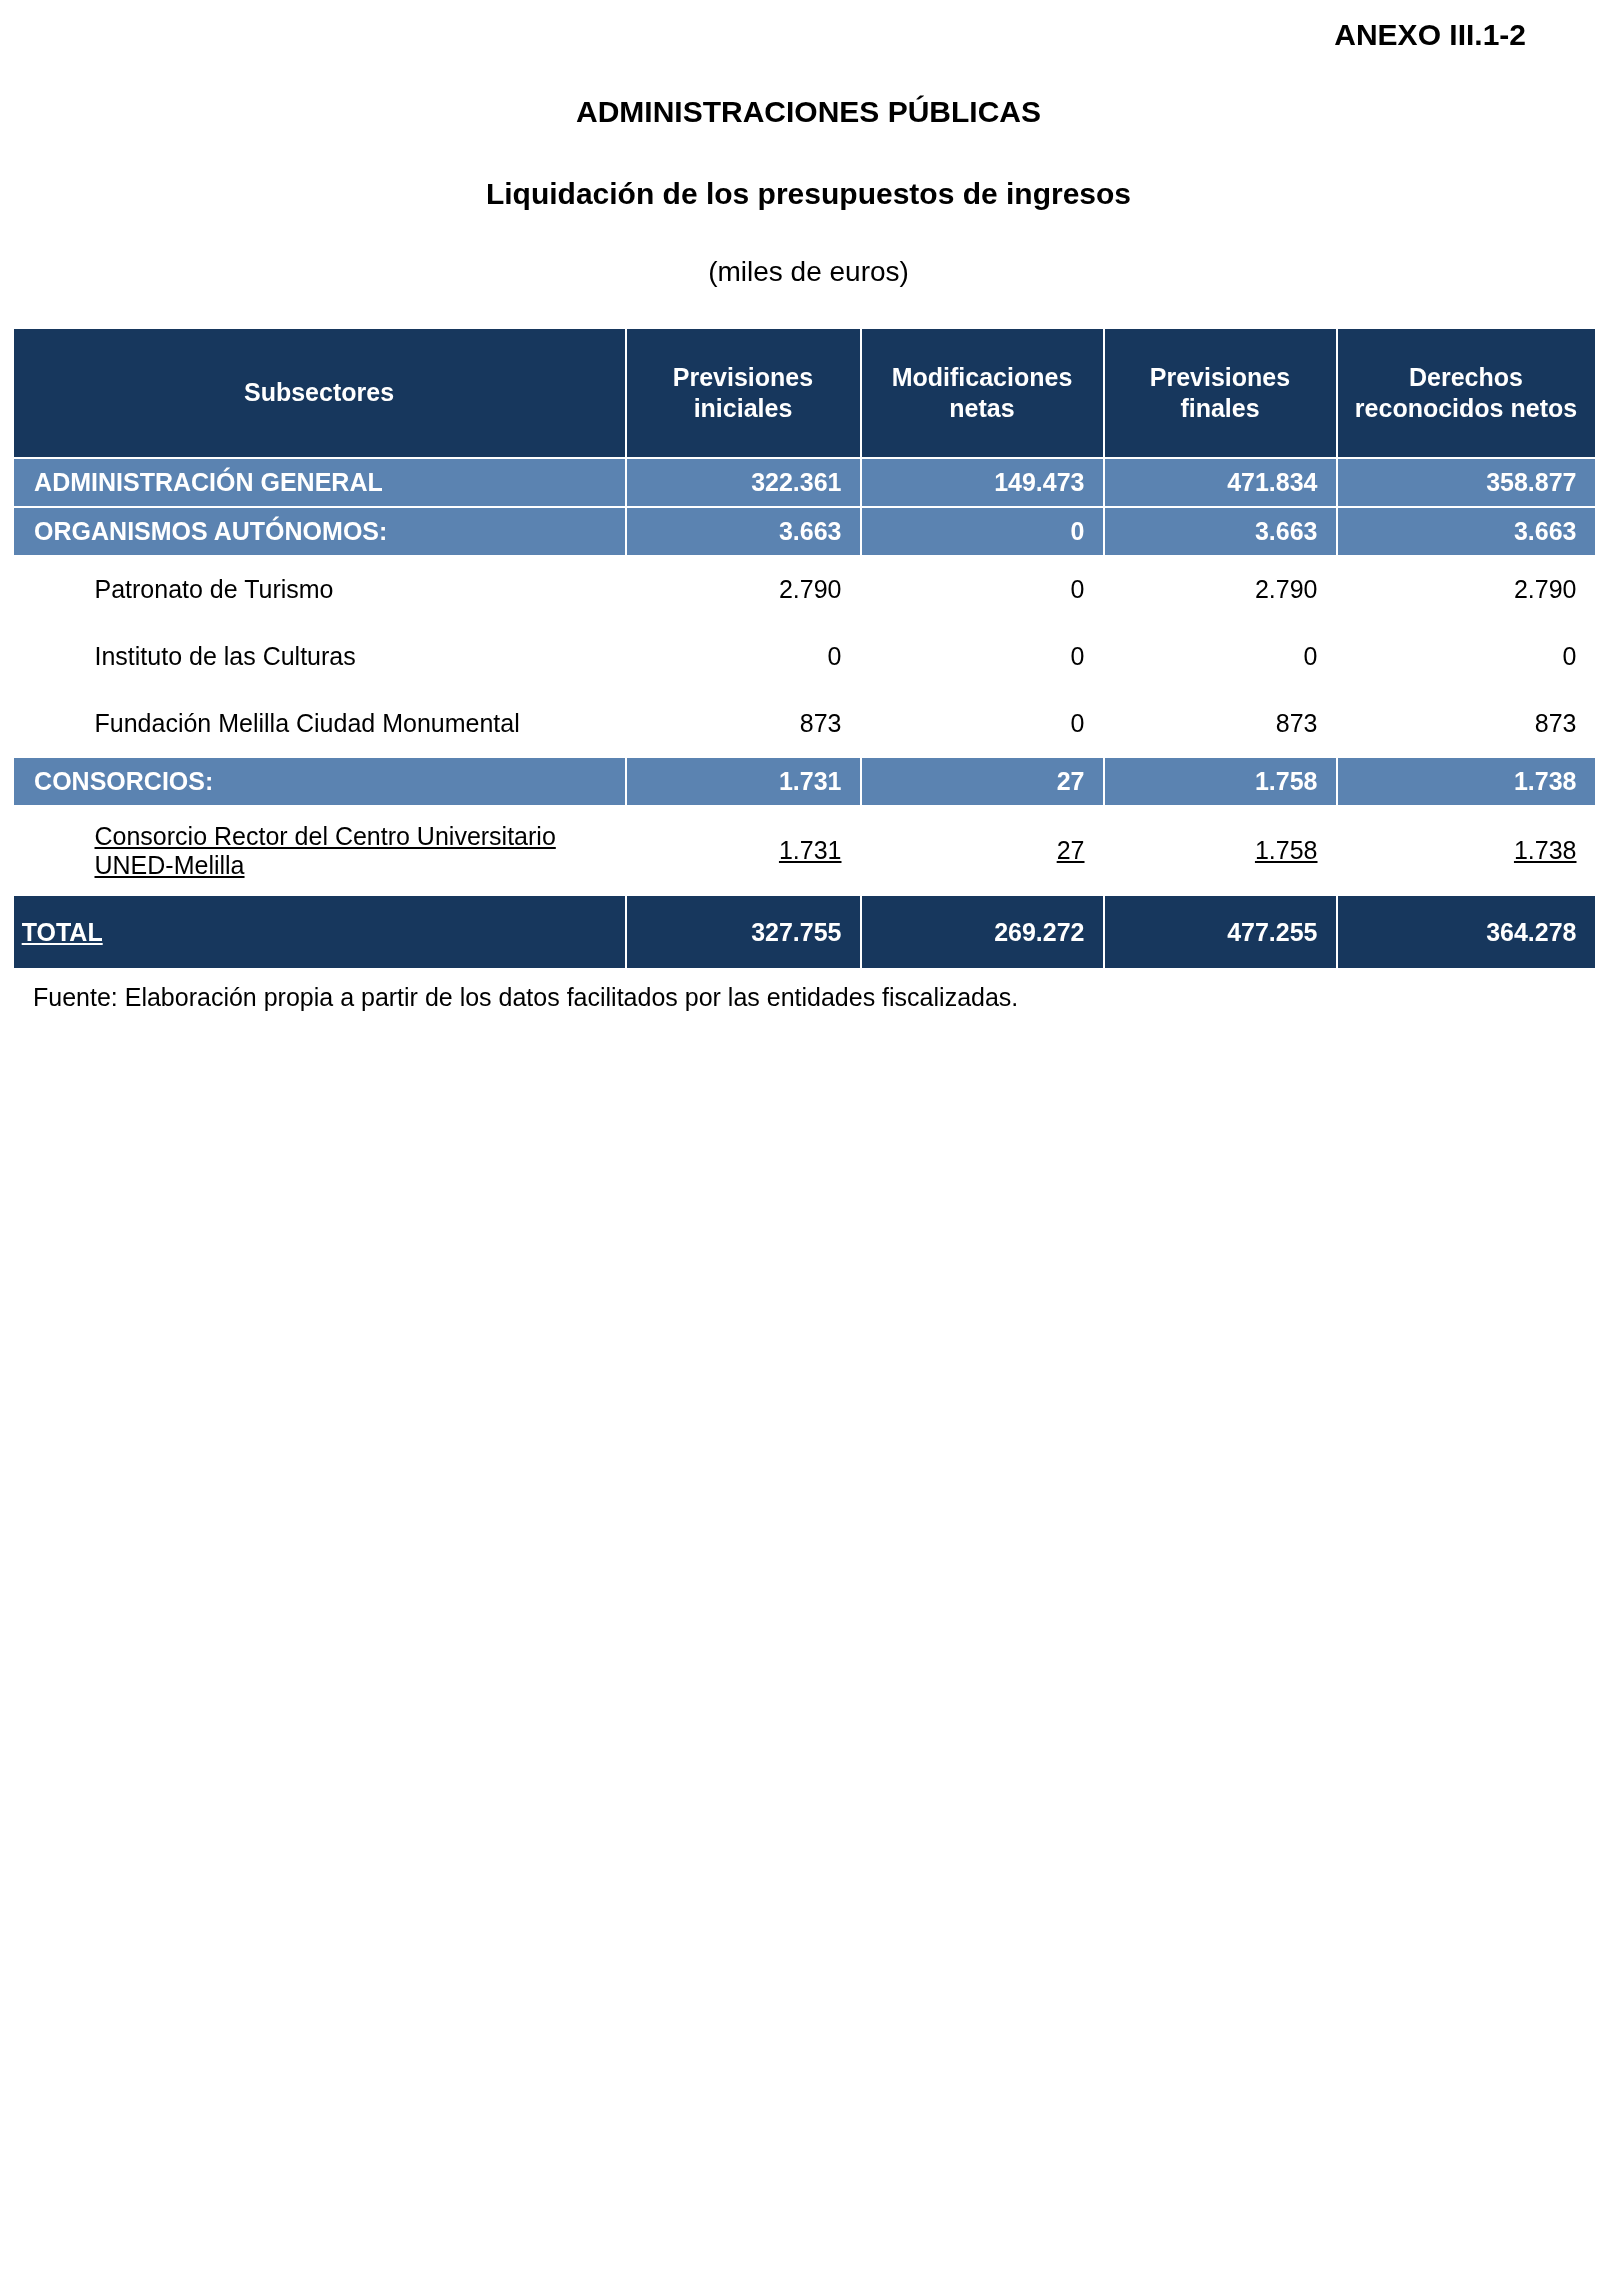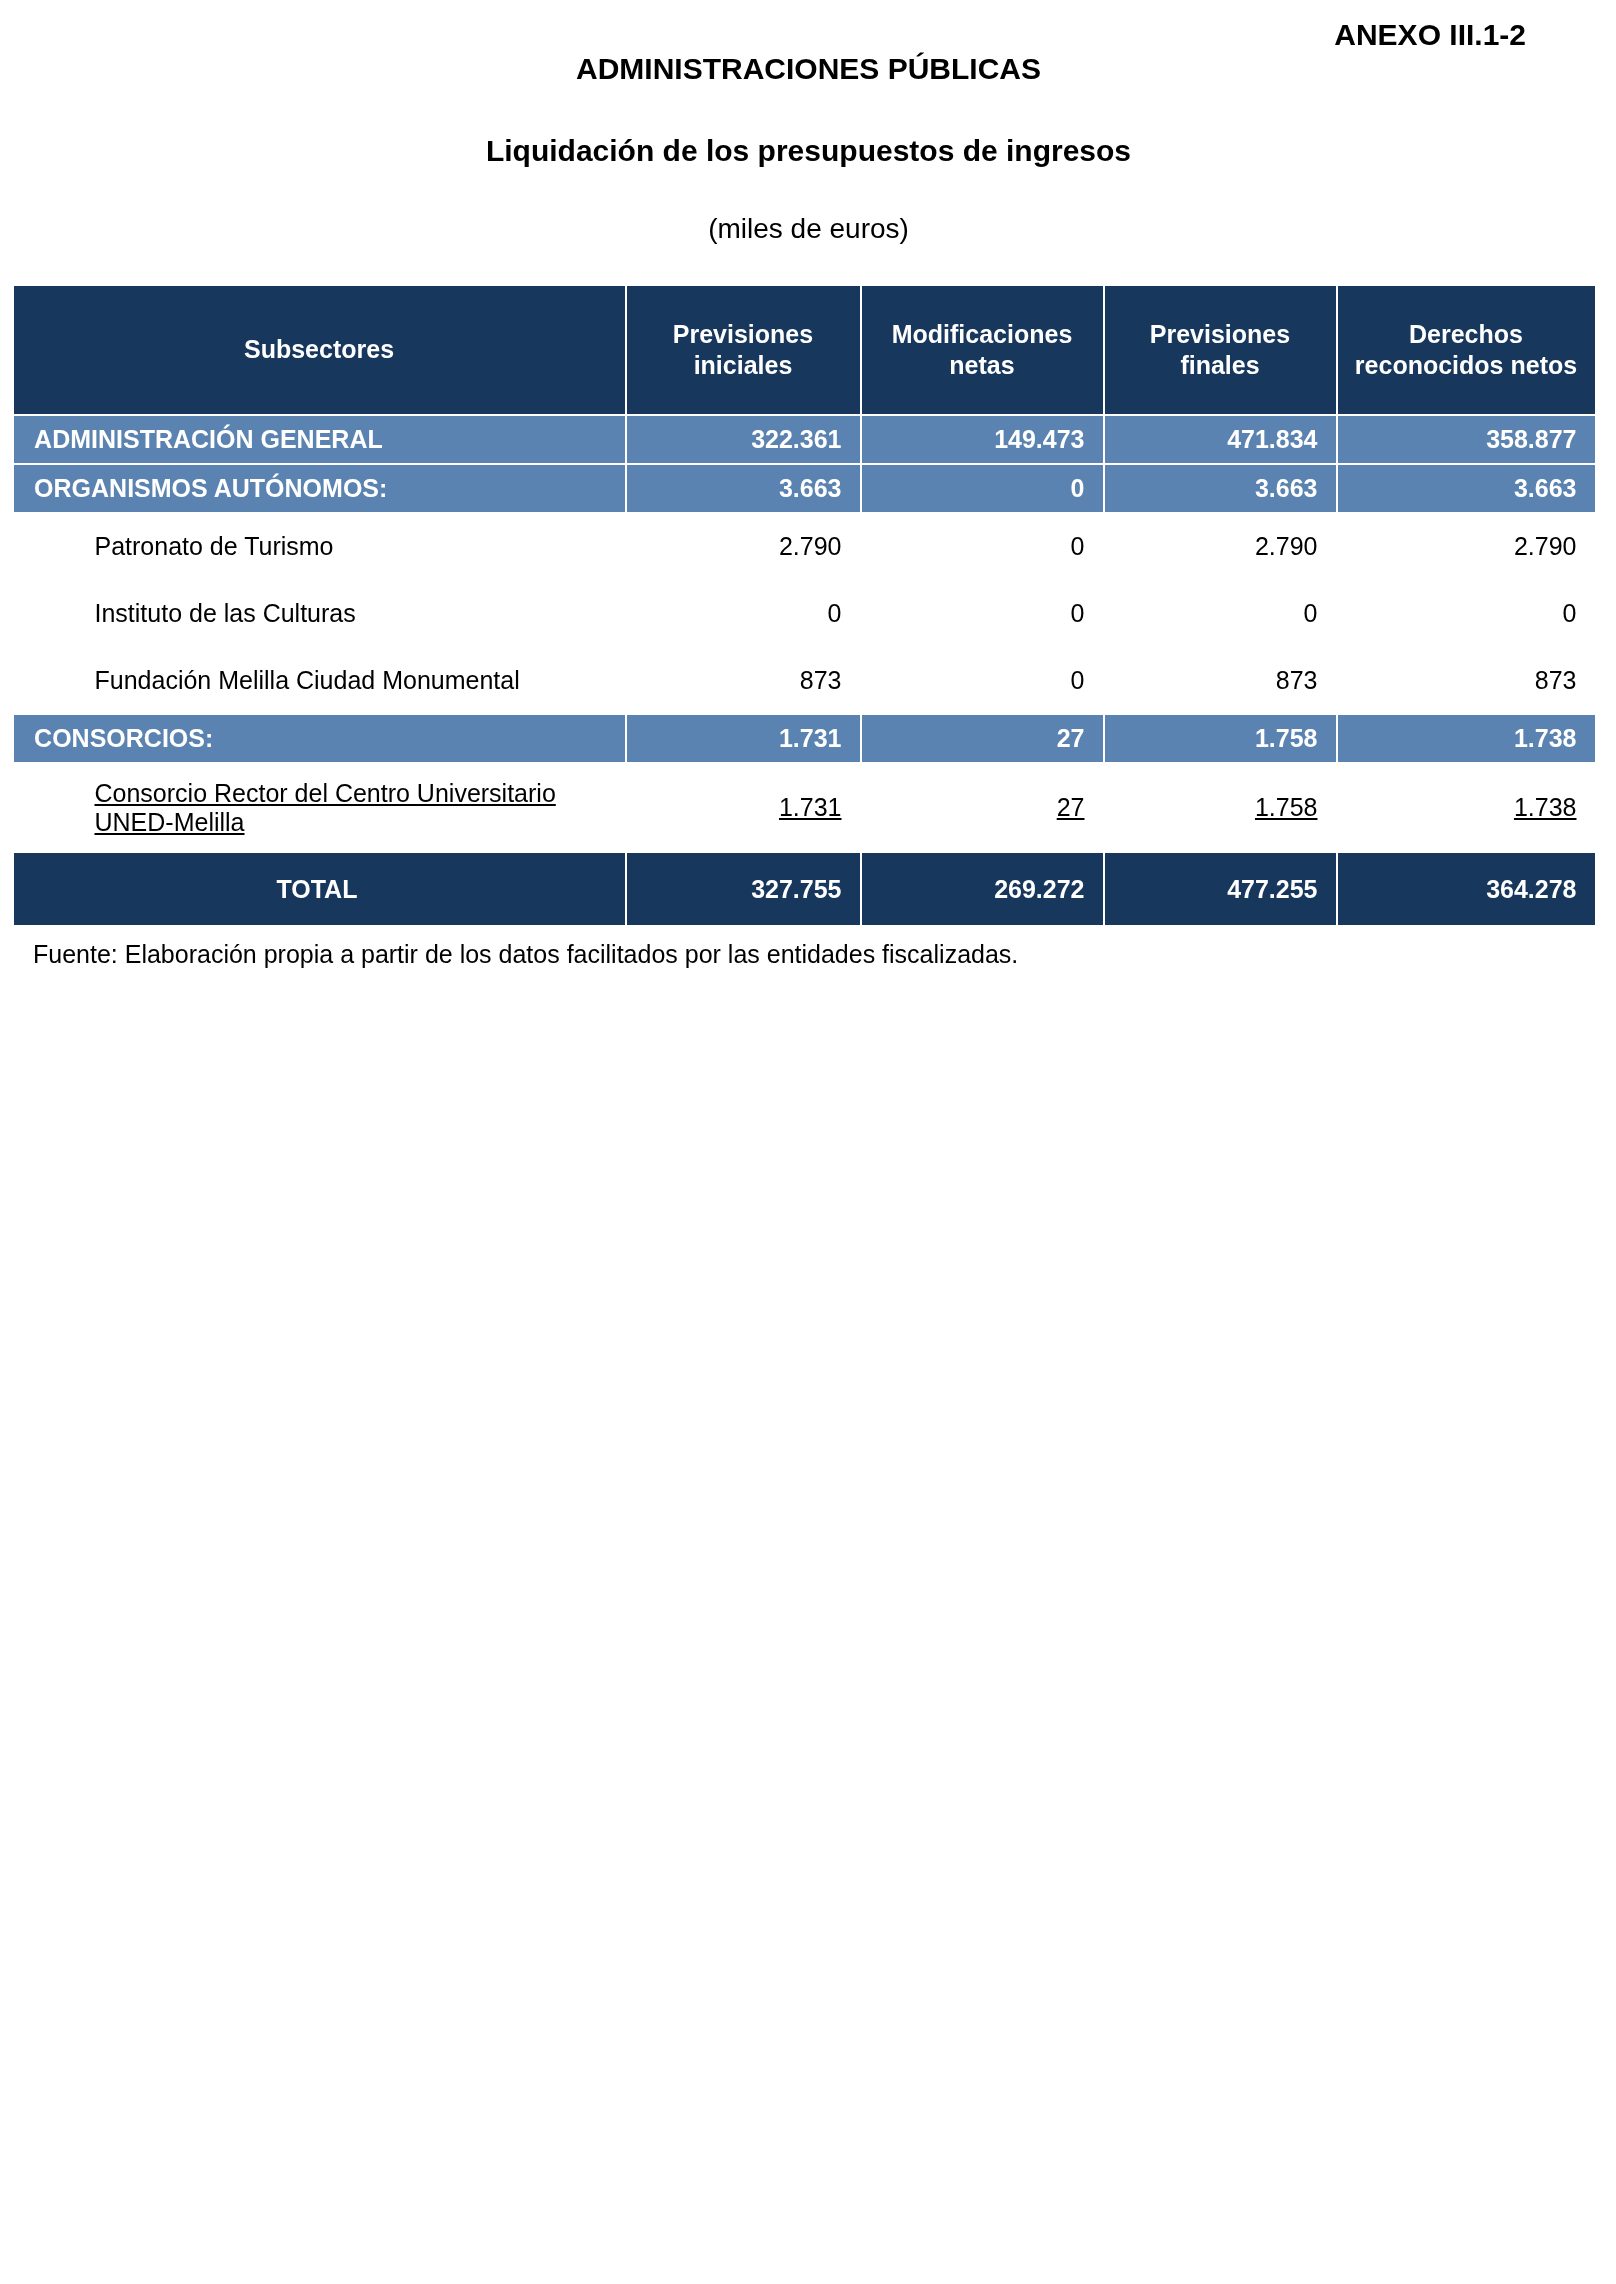--- a/index.html
+++ b/index.html
@@ -17,20 +17,21 @@
     overflow: hidden;
   }
   .annex {
     padding-top: 18px;
     padding-right: 91px;
     text-align: right;
     font-size: 30px;
     font-weight: bold;
   }
   .title {
+    margin-top: 43px;
     text-align: center;
     font-size: 30px;
     font-weight: bold;
   }
   .subtitle {
     margin-top: 48px;
     text-align: center;
     font-size: 30px;
     font-weight: bold;
   }
@@ -91,22 +92,23 @@
   }
   td.label {
     text-align: left;
     padding-left: 20.6px;
     padding-right: 12.3px;
   }
   tr.item td.label {
     padding-left: 81px;
   }
   tr.total td.label {
-    text-align: center;
+    text-align: left;
     padding-left: 8.2px;
+    text-decoration: underline;
   }
   td.num {
     text-align: right;
     padding-right: 18px;
   }
   .source {
     margin-top: 13px;
     margin-left: 33px;
     font-size: 25px;
   }

